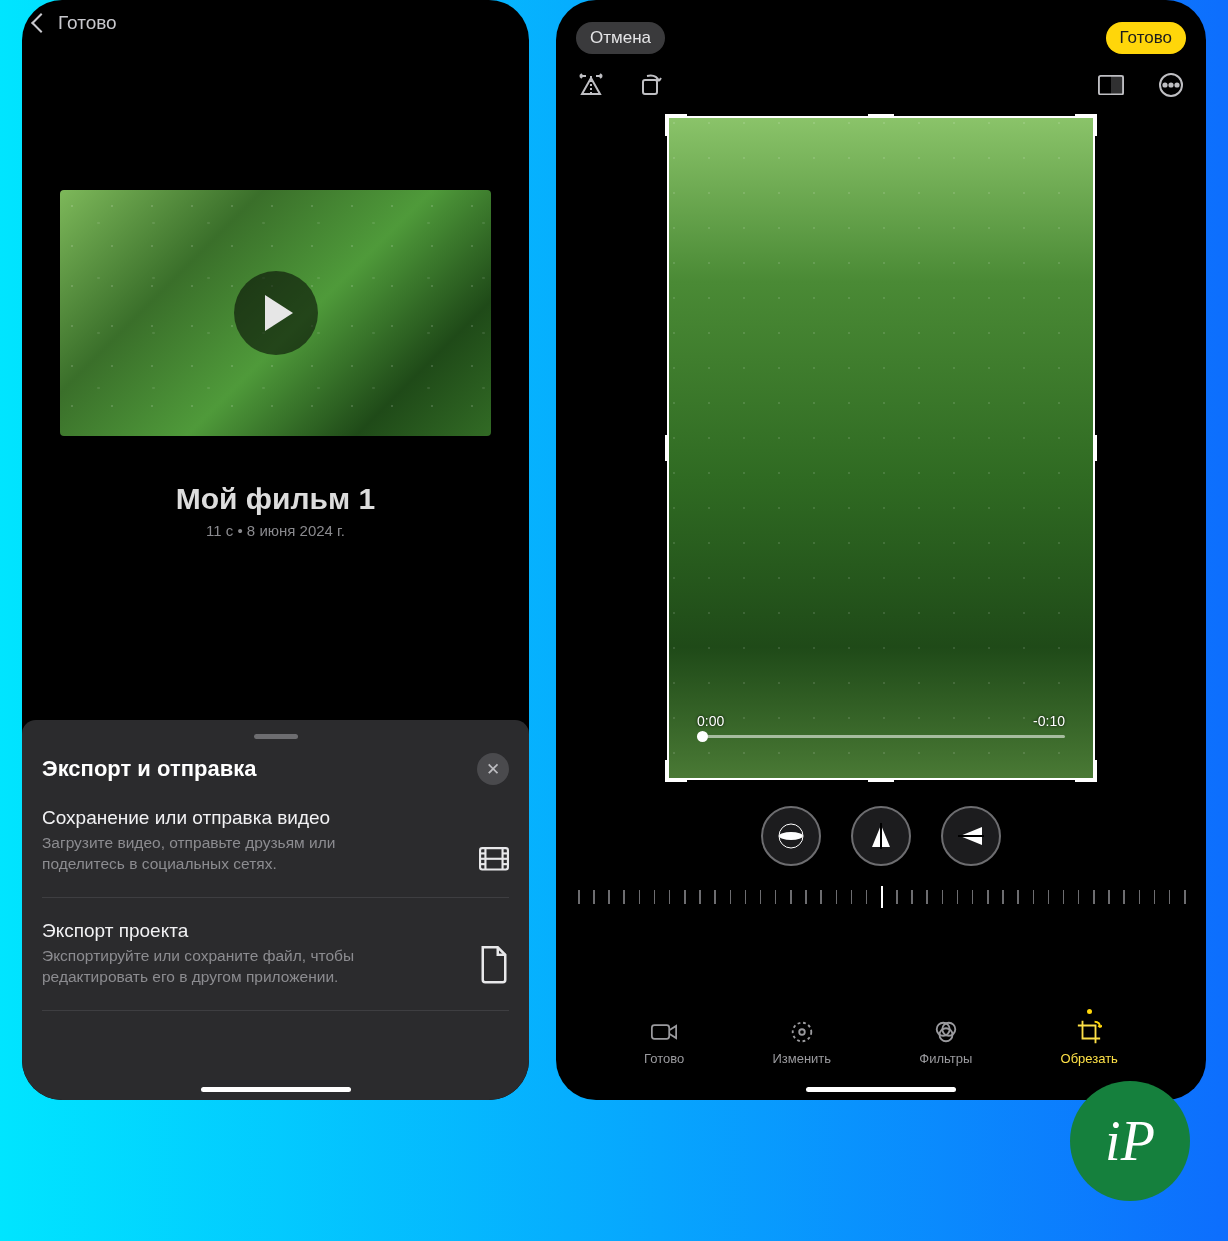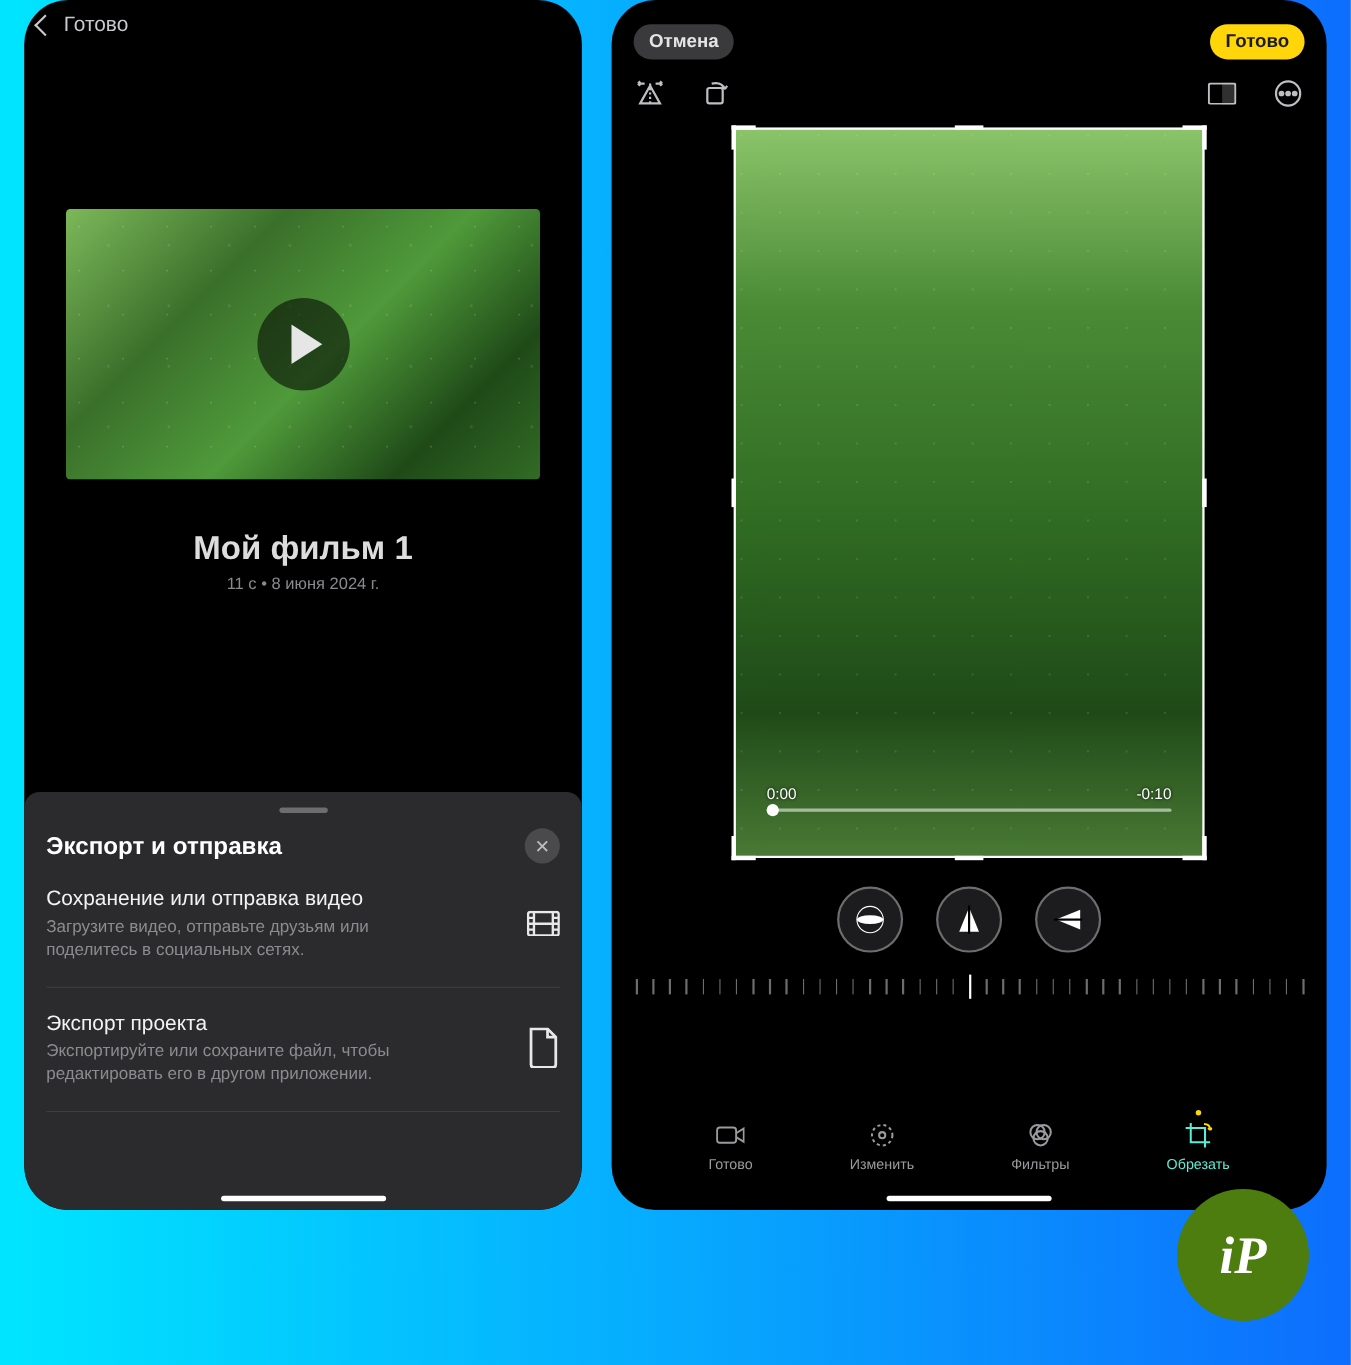--- a/index.html
+++ b/index.html
@@ -52,31 +52,31 @@
                background:#2a2a2c; color:#8a8a8e; font-size:19px; display:flex;
                align-items:center; justify-content:center;}
   .sheet { position:absolute; left:0; right:0; bottom:0; height:380px;
            background:#2b2b2d; border-top-left-radius:14px; border-top-right-radius:14px;
            padding:14px 20px 0;}
   .grabber { width:44px;height:5px;background:#6d6d70;border-radius:3px;margin:0 auto 14px;}
   .sheet-head { display:flex; align-items:center; justify-content:space-between;}
   .sheet-title { font-size:22px; font-weight:700;}
   .close-x { width:32px;height:32px;border-radius:50%;background:#4a4a4d;display:flex;
              align-items:center;justify-content:center;color:#bcbcc0;font-size:17px;}
-  .row { display:flex; align-items:center; justify-content:space-between; padding:22px 0;
+  .row { display:flex; align-items:flex-end; justify-content:space-between; padding:22px 0;
          border-bottom:0.5px solid #3e3e41;}
   .row:last-child{border-bottom:none;}
   .row-text h3{font-size:19px;font-weight:500;color:#f2f2f4;margin-bottom:4px;}
   .row-text p{font-size:15.5px;line-height:1.35;color:#8c8c90;max-width:380px;}
   .row-icon{width:30px;flex:0 0 30px;color:#e8e8ea;margin-top:2px;margin-left:10px;}
   .home-ind{position:absolute;bottom:8px;left:50%;transform:translateX(-50%);width:150px;height:5px;
             background:#fff;border-radius:3px;}
   
   .topbar { display:flex; justify-content:space-between; padding:22px 20px 0;}
-  .pill { padding:6px 14px; border-radius:16px; font-size:17px; font-weight:700;}
+  .pill { padding:6px 14px; border-radius:16px; font-size:17px; font-weight:400;}
   .pill-grey { background:#3a3a3c; color:#e4e4e6;}
   .pill-yellow { background:#ffd60a; color:#1c1c1e;}
   .toolbar-r { display:flex; justify-content:space-between; padding:18px 22px 0; color:#bfbfc3;}
   .tb-group{display:flex;gap:34px;}
   .tb-icon{width:26px;height:26px;display:flex;align-items:center;justify-content:center;}
   .crop-area { position:relative; margin:18px auto 0; width:428px; height:664px;}
   .crop-img { position:absolute; inset:0; }
   .crop-border{position:absolute;inset:0;border:2px solid #fff;}
   .crop-handle{position:absolute;background:#fff;}
   .ch-tl-h,.ch-tr-h,.ch-bl-h,.ch-br-h{width:22px;height:4px;}
@@ -95,28 +95,28 @@
   .scrub-dot{position:absolute;left:0;top:-4px;width:11px;height:11px;background:#fff;border-radius:50%;}
   .circle-row{display:flex;justify-content:center;gap:30px;margin-top:26px;}
   .circ{width:60px;height:60px;border-radius:50%;border:2px solid #6d6d70;display:flex;
         align-items:center;justify-content:center;background:#1c1c1e;color:#fff;}
   .ruler{margin:18px 22px 0;height:28px;position:relative;}
   .tick{position:absolute;top:6px;width:1.5px;height:14px;background:#6d6d70;}
   .tick.mid{height:22px;top:2px;background:#fff;}
   .bottom-tabs{position:absolute;left:0;right:0;bottom:34px;display:flex;justify-content:space-around;
                padding:0 44px;color:#9a9a9e;font-size:13px;}
   .btab{display:flex;flex-direction:column;align-items:center;gap:6px;position:relative;}
-  .btab.active{color:#5eead4;}
+  .btab.active{color:#fde047;}
   .btab.active .dot{position:absolute;top:-10px;width:5px;height:5px;background:#ffd60a;border-radius:50%;}
   .btab svg{width:26px;height:26px;}
   
   .watermark{position:absolute;right:38px;bottom:40px;width:120px;height:120px;border-radius:50%;
-             background:#4d7c0f;display:flex;align-items:center;justify-content:center;
-             font-family:Georgia,"Times New Roman",serif;font-style:italic;font-weight:700;
-             font-size:48px;color:#fff;z-index:50;}
+             background:#15803d;display:flex;align-items:center;justify-content:center;
+             font-family:Georgia,"Times New Roman",serif;font-style:italic;font-weight:400;
+             font-size:56px;color:#fff;z-index:50;}
   .loc-arrow{display:inline-block;width:0;height:0;border-left:7px solid transparent;
              border-right:7px solid transparent;border-bottom:12px solid #fff;transform:rotate(45deg);
              margin-left:2px;}
 </style>
 </head>
 <body>
 
 <div class="phone frame" id="phone-left" style="position:absolute;">
 
 

